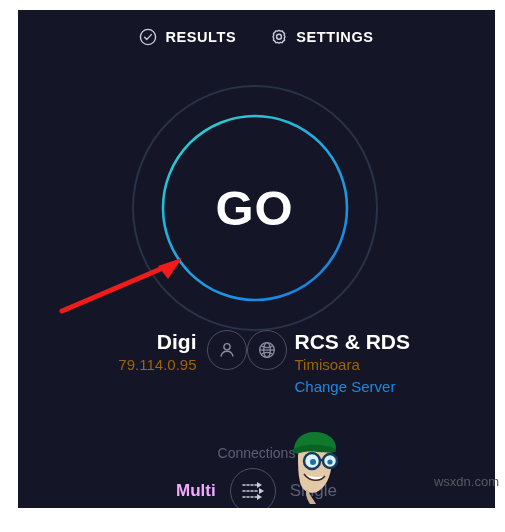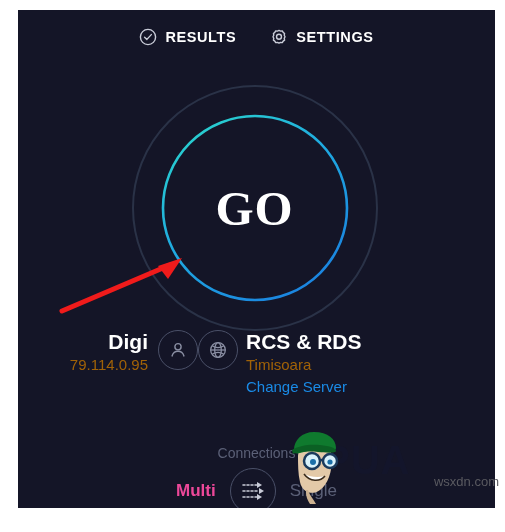--- a/index.html
+++ b/index.html
@@ -72,28 +72,28 @@
     left: 28px; top: 28px;
     width: 190px; height: 190px;
     display: flex;
     align-items: center;
     justify-content: center;
     color: #ffffff;
     font-size: 49px;
     font-weight: bold;
     letter-spacing: 1px;
     pointer-events: none;
-    font-family: Liberation Serif, serif;
   }
 
   
   #isp-row {
     position: absolute;
     top: 318px; left: 0; width: 100%;
     display: flex;
+    justify-content: center;
     align-items: flex-start;
     gap: 0px;
   }
   .side {
     display: flex;
     align-items: flex-start;
     gap: 10px;
   }
   .side.left { justify-content: flex-end; width: 180px; }
   .side.right { justify-content: flex-start; width: 200px; gap: 8px; }
@@ -149,21 +149,21 @@
   #conn-row {
     display: flex;
     align-items: center;
     gap: 14px;
   }
   .conn-opt {
     font-size: 17px;
     font-weight: bold;
     cursor: pointer;
   }
-  .conn-opt.active { color: #ec4899; }
+  .conn-opt.active { color: #f0abfc; }
   .conn-opt.inactive { color: #5b6077; font-weight: normal; }
   #conn-toggle {
     width: 44px; height: 44px;
     border-radius: 50%;
     border: 1.5px solid #4a5068;
     display: flex;
     align-items: center;
     justify-content: center;
     cursor: pointer;
   }

